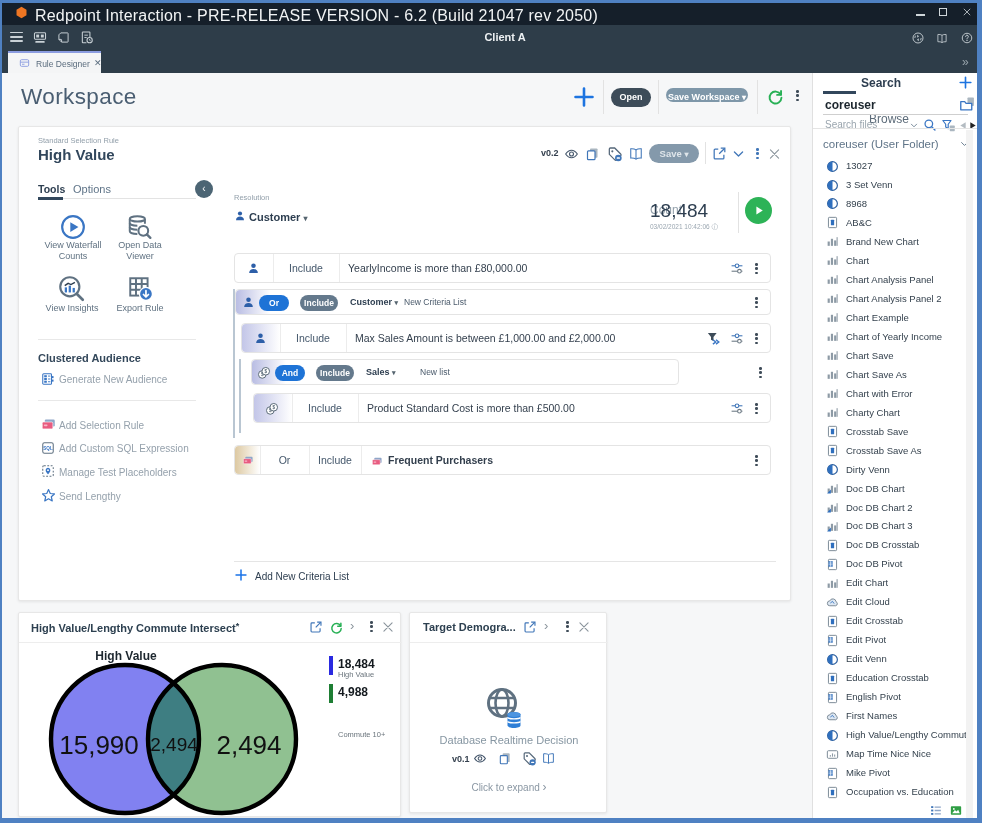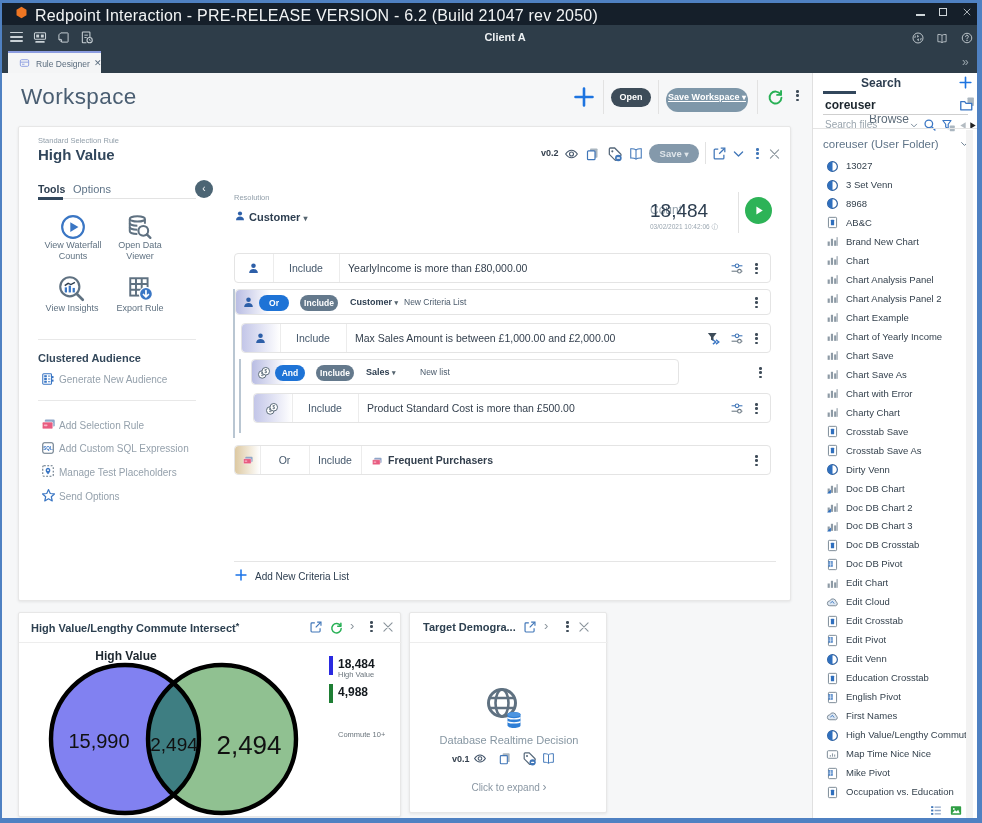--- a/index.html
+++ b/index.html
@@ -19,21 +19,21 @@
 #tab{left:8px;top:51px;width:93px;height:22px;background:#f4f5f6;border-top:2.5px solid #8b9ce0;}
 #tab .ticon{left:11px;top:5px;width:11px;height:10px;color:#8b9ce0;}
 #tab .tlabel{left:28px;top:6px;font-size:8.5px;font-weight:400;color:#5a6c7d;white-space:nowrap;}
 #tab .tx{left:86px;top:5px;font-size:9px;color:#5d6f80;}
 .chev-r{left:962px;top:55px;color:#97a3ab;font-size:12px;}
 
 .h1{left:21px;top:84px;font-size:22.5px;font-weight:300;color:#4a5e72;letter-spacing:.4px;}
 .hdiv{top:80px;width:1px;height:34px;background:#e2e2e2;}
 .pill{border-radius:999px;color:#fff;font-weight:700;text-align:center;}
 .openbtn{left:611px;top:88px;width:40px;height:19px;background:#3d4c59;font-size:9px;line-height:19px;}
-.savews{left:666px;top:88px;width:82px;height:24px;background:#7e97a9;font-size:9px;line-height:19px;text-decoration:underline;}
+.savews{left:666px;top:88px;width:82px;height:14px;background:#7e97a9;font-size:9px;line-height:19px;}
 .kebab{line-height:0;}.kebab i{display:block;width:2.7px;height:2.7px;background:#3f4c59;border-radius:50%;margin:0 auto 1.7px;}
 .kebab.blue i{background:#4076b8;}
 
 #card{left:18px;top:126px;width:773px;height:475px;background:#fff;border:1px solid #e7e7e7;border-radius:2px;box-shadow:0 1px 3px rgba(0,0,0,.08);}
 .crlabel{left:19px;top:9px;font-size:7.5px;color:#93a0ab;}
 .crtitle{left:19px;top:19px;font-size:15px;font-weight:700;color:#32475c;}
 .savepill{left:630px;top:17px;width:50px;height:19px;background:#8499ab;font-size:9.5px;line-height:19px;color:#dfe5ea;}
 .tpanel-tab{font-size:11px;}
 .tools-lbl{left:19px;top:56px;font-weight:700;color:#2d3e50;font-size:10.5px;}
 .opts-lbl{left:54px;top:56px;color:#5f7488;}
@@ -258,21 +258,21 @@
         <rect x="3" y="3" width="18" height="18" rx="2" stroke="#5f7181" stroke-width="1.8" stroke-dasharray="3.2 2.6"></rect>
         <path d="M12 6.5 C9.8 6.5 8 8.3 8 10.5 C8 13.5 12 17.5 12 17.5 C12 17.5 16 13.5 16 10.5 C16 8.3 14.2 6.5 12 6.5 Z" fill="#3a76c4"></path>
         <circle cx="12" cy="10.5" r="1.6" fill="#fff"></circle>
       </svg>
 <svg class="abs" style="left:22px;top:361px;width:15px;height:15px;" viewBox="0 0 24 24" fill="none">
         <path d="M12 2.5 L14.8 8.8 L21.5 9.5 L16.5 14 L18 20.8 L12 17.3 L6 20.8 L7.5 14 L2.5 9.5 L9.2 8.8 Z" stroke="#3a76c4" stroke-width="1.9" stroke-linejoin="round"></path>
       </svg>
 <div class="abs linkrow" style="left:40px;top:293px;">Add Selection Rule</div>
 <div class="abs linkrow" style="left:40px;top:316px;">Add Custom SQL Expression</div>
 <div class="abs linkrow" style="left:40px;top:340px;">Manage Test Placeholders</div>
-<div class="abs linkrow" style="left:40px;top:364px;">Send Options</div>
+<div class="abs linkrow" style="left:40px;top:364px;">Send Lengthy</div>
 <div class="abs reslbl" style="">Resolution</div>
 <svg class="abs" style="left:215px;top:83px;width:12px;height:12px;color:#2d5fa8;" viewBox="0 0 24 24" fill="none">
         <circle cx="12" cy="7" r="4.2" fill="currentColor"></circle>
         <path d="M4 20.5 C4 15.5 7.5 13 12 13 C16.5 13 20 15.5 20 20.5 Z" fill="currentColor"></path>
       </svg>
 <div class="abs resval" style="">Customer <span style="color:#55646f;font-size:8px;">▾</span></div>
 <div class="abs cntlbl" style="">Count</div>
 <div class="abs cntval" style="">18,484</div>
 <div class="abs cntdate" style="">03/02/2021 10:42:06 ⓘ</div>
 <div class="abs cntdiv" style=""></div>
@@ -417,21 +417,21 @@
             <circle cx="106" cy="97" r="74"></circle>
           </clipPath>
         </defs>
         <circle cx="106" cy="97" r="74" fill="#8181f1"></circle>
         <circle cx="203" cy="97" r="74" fill="#90c191"></circle>
         <circle cx="203" cy="97" r="74" fill="#3e7e82" clip-path="url(#cl)"></circle>
         <circle cx="106" cy="97" r="74" fill="none" stroke="#000" stroke-width="4.4"></circle>
         <circle cx="203" cy="97" r="74" fill="none" stroke="#000" stroke-width="4.4"></circle>
       </svg>
 <div class="abs " style="left:57px;top:36px;width:100px;text-align:center;font-size:12px;font-weight:700;color:#1c262e;">High Value</div>
-<div class="abs " style="left:20px;top:117px;width:120px;text-align:center;font-size:20px;color:#111;">15,990</div>
+<div class="abs " style="left:20px;top:117px;width:120px;text-align:center;font-size:26px;color:#111;">15,990</div>
 <div class="abs " style="left:107px;top:121px;width:96px;text-align:center;font-size:19px;color:#111;">2,494</div>
 <div class="abs " style="left:168px;top:117px;width:124px;text-align:center;font-size:26px;color:#111;">2,494</div>
 <div class="abs " style="left:310px;top:43px;width:3.5px;height:19px;background:#2a2ae0;"></div>
 <div class="abs legend-num" style="left:319px;top:44px;">18,484</div>
 <div class="abs legend-lbl" style="left:319px;top:57px;">High Value</div>
 <div class="abs " style="left:310px;top:71px;width:3.5px;height:19px;background:#1e7e34;"></div>
 <div class="abs legend-num" style="left:319px;top:72px;">4,988</div>
 <div class="abs legend-lbl" style="left:319px;top:85px;margin-top:32px;">Commute 10+</div>
 </div>
 <div class="abs wcard" style="left:409px;top:612px;width:198px;height:201px;">

